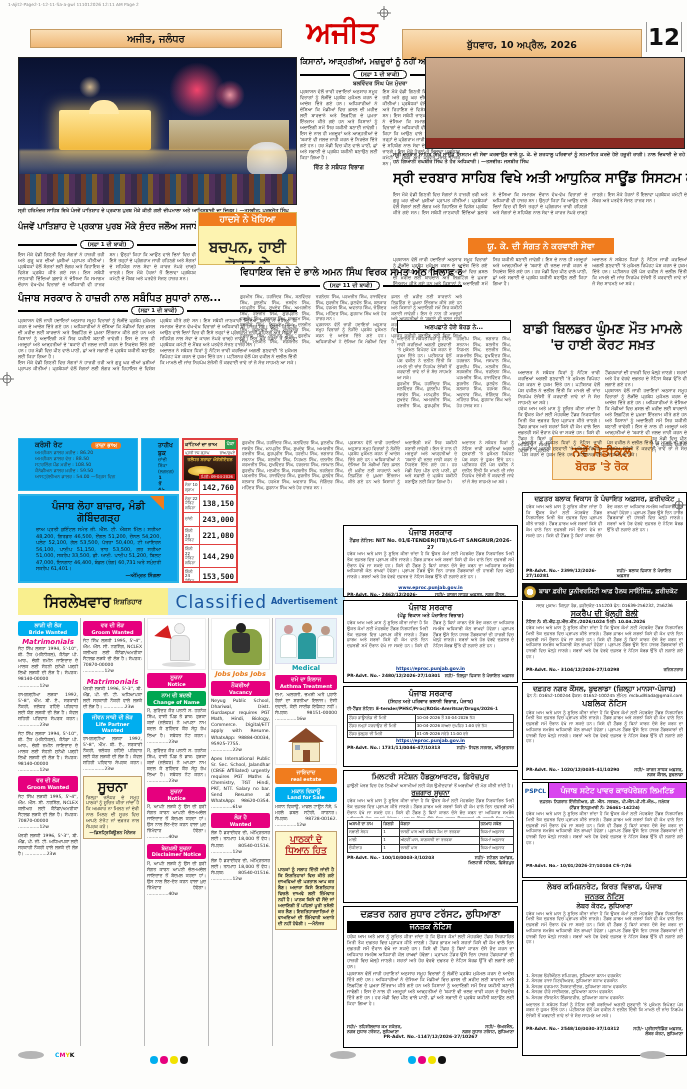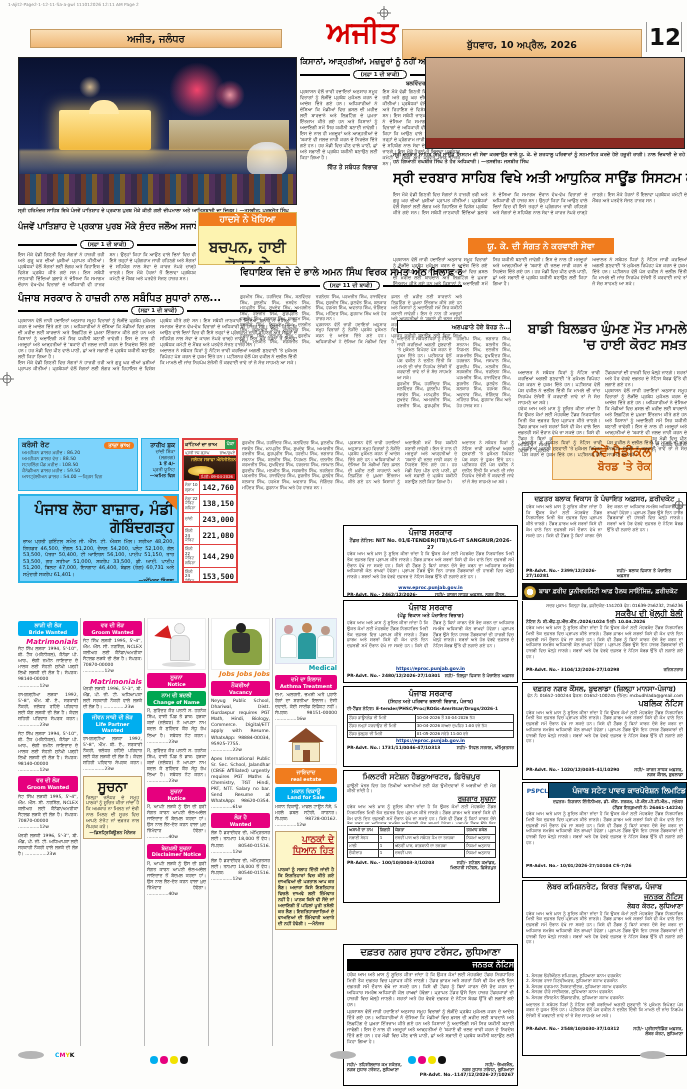--- a/index.html
+++ b/index.html
@@ -1,33 +1,33 @@
 <!DOCTYPE html>
 <html><head>
 <meta charset="utf-8">
 <style>
 *{margin:0;padding:0;box-sizing:border-box}
 html,body{width:687px;height:1089px}
 body{position:relative;background:#fdfdfb;font-family:"DejaVu Sans","Liberation Sans",sans-serif;color:#111;overflow:hidden}
 .abs{position:absolute}
 .just{text-align:justify}
 .b{font-weight:bold}
-.ctr{text-align:right}
+.ctr{text-align:center}
 .clip{overflow:hidden}
 .f4{font-size:4.3px;line-height:1.3}
 .f45{font-size:4.6px;line-height:1.3}
 .f5{font-size:5px;line-height:1.3}
 .cols2{column-count:2;column-gap:5px}
 .cols3{column-count:3;column-gap:5px}
 .bar{background:linear-gradient(#f9ddb4,#efb877);border:1px solid #c69b62;display:flex;align-items:center;justify-content:center}
 .tagrow{display:flex;align-items:center;gap:3px}
 .trule{height:2px;background:#000;flex:1}
 .pill{font-size:5.5px;font-weight:bold;border:1px solid #000;border-radius:7px;padding:0 6px;background:#fff;white-space:nowrap}
 .hl{font-weight:bold;color:#000;white-space:nowrap;overflow:hidden}
-.box-cyan{border:1.5px solid #2bb3e6;background:#7dd3fc;padding:2px 3px}
+.box-cyan{border:1.5px solid #2bb3e6;background:#0ea5e9;padding:2px 16px}
 .chip{color:#fff;text-align:center;font-weight:bold;font-size:5.5px;line-height:1.25;padding:1px 2px;border-radius:2px;margin:3px 0 2px}
 .chip .en{font-size:5px;font-weight:bold;display:block}
 .c-cyan{background:#00aeef}.c-mag{background:#e6007e}.c-green{background:#00a651}.c-orange{background:#f07c1e}
 .ad{font-size:4.5px;line-height:1.35;text-align:justify;margin-bottom:3px;color:#1a1a1a}
 .ncard{border:1px solid #000;background:#fff;padding:2px 3px;overflow:hidden}
 .nhead{text-align:center;font-weight:bold;font-size:8px;line-height:1.15}
 .nsub{text-align:center;font-size:5px;font-weight:bold}
 .nbody{font-size:4.4px;line-height:1.3;text-align:justify;margin-top:1px}
 .nfoot{display:flex;justify-content:space-between;font-size:4.4px;font-weight:bold;margin-top:2px}
 .weblink{font-size:4.5px;font-weight:bold;color:#103a8c;text-decoration:underline;text-align:center}
@@ -122,21 +122,21 @@
 <div class="abs box-cyan ctr clip" style="left:141px;top:438px;width:38px;height:53px">
   <div class="b" style="font-size:6px">ਤਾਰੀਖ ਬੁਕ</div>
   <div class="f45">ਚਾਂਦੀ ਸਿੱਕਾ</div>
   <div class="f45">(ਲਗਭਗ)</div>
   <div class="f45 b">1 ਤੋਂ 4/-</div>
   <div class="f45">ਪ੍ਰਤੀ ਯੂਨਿਟ</div>
   <div class="f45 b">—ਅਮਿਤ ਵਿਗ</div>
 </div>
 <div class="abs box-cyan clip" style="left:18px;top:494px;width:161px;height:89px;border-width:2px">
   <div style="position:relative">
-    <div class="b ctr" style="font-size:15px;padding:2px 0">ਪੰਜਾਬ ਲੋਹਾ ਬਾਜ਼ਾਰ, ਮੰਡੀ ਗੋਬਿੰਦਗੜ੍ਹ</div>
+    <div class="b ctr" style="font-size:10px;padding:2px 0">ਪੰਜਾਬ ਲੋਹਾ ਬਾਜ਼ਾਰ, ਮੰਡੀ ਗੋਬਿੰਦਗੜ੍ਹ</div>
     <div class="abs" style="right:-3px;top:-2px;width:0;height:0;border-top:14px solid #f07c1e;border-left:14px solid transparent"></div>
   </div>
   <div class="f5 just">ਭਾਅ ਪ੍ਰਤੀ ਕੁਇੰਟਲ ਸਮੇਤ ਜੀ. ਐੱਸ. ਟੀ. ਐਕਸ ਮਿੱਲ। ਸਰੀਆ 48,200, ਗਿਰਡਰ 46,500, ਏਂਗਲ 51,200, ਚੈਨਲ 54,200, ਪਲੇਟ 52,100, ਗੋਲ 53,500, ਪੱਤਰਾ 50,400, ਟੀ ਆਇਰਨ 56,100, ਪਾਈਪ 51,150, ਤਾਰ 53,500, ਗਰ ਸਰੀਆ 51,000, ਸਕਰੈਪ 33,500, ਡੀ. ਆਈ. ਪਾਈਪ 51,200, ਬਿਲਟ 47,000, ਇਨਗਾਟ 46,400, ਬੰਡਲ (ਰੰਗ) 60,731 ਅਤੇ ਸਮੁੰਦਰੀ ਸਕਰੈਪ 61,401।</div>
   <div class="f5 b" style="text-align:right">—ਅੰਮ੍ਰਿਤ ਸਿੰਗਲਾ</div>
 </div>
 
 <div class="abs clip" style="left:182px;top:438px;width:56px;height:145px;border:2px solid #e04040;background:#fff">
   <div style="display:flex;background:#fbe7c0;border-bottom:1px solid #e04040">
     <span class="b" style="font-size:5px;flex:1;padding:1px">ਕਾਂਟਿਆਂ ਦਾ ਭਾਅ</span>
     <span style="background:#2e9e4f;color:#fff;font-size:4.5px;font-weight:bold;padding:1px 2px">ਪੱਕਾ</span>
@@ -245,20 +245,28 @@
   <p>ਅਦਾਲਤ ਨੇ ਸਬੰਧਤ ਧਿਰਾਂ ਨੂੰ ਨੋਟਿਸ ਜਾਰੀ ਕਰਦਿਆਂ ਅਗਲੀ ਸੁਣਵਾਈ 'ਤੇ ਮੁਕੰਮਲ ਰਿਪੋਰਟ ਪੇਸ਼ ਕਰਨ ਦੇ ਹੁਕਮ ਦਿੱਤੇ ਹਨ। ਪਟੀਸ਼ਨਰ ਵੱਲੋਂ ਪੇਸ਼ ਵਕੀਲ ਨੇ ਦਲੀਲ ਦਿੱਤੀ ਕਿ ਮਾਮਲੇ ਦੀ ਜਾਂਚ ਨਿਰਪੱਖ ਏਜੰਸੀ ਤੋਂ ਕਰਵਾਈ ਜਾਵੇ ਤਾਂ ਜੋ ਸੱਚ ਸਾਹਮਣੇ ਆ ਸਕੇ।</p>
   <p>ਹਰੇਕ ਆਮ ਅਤੇ ਖ਼ਾਸ ਨੂੰ ਸੂਚਿਤ ਕੀਤਾ ਜਾਂਦਾ ਹੈ ਕਿ ਉਕਤ ਕੰਮਾਂ ਲਈ ਮੋਹਰਬੰਦ ਟੈਂਡਰ ਨਿਰਧਾਰਿਤ ਮਿਤੀ ਤੱਕ ਦਫ਼ਤਰ ਵਿਚ ਪ੍ਰਾਪਤ ਕੀਤੇ ਜਾਣਗੇ। ਟੈਂਡਰ ਫ਼ਾਰਮ ਅਤੇ ਸ਼ਰਤਾਂ ਕਿਸੇ ਵੀ ਕੰਮ ਵਾਲੇ ਦਿਨ ਦਫ਼ਤਰੀ ਸਮੇਂ ਦੌਰਾਨ ਵੇਖੇ ਜਾ ਸਕਦੇ ਹਨ। ਕਿਸੇ ਵੀ ਟੈਂਡਰ ਨੂੰ ਬਿਨਾਂ ਕਾਰਨ ਦੱਸੇ ਰੱਦ ਕਰਨ ਦਾ ਅਧਿਕਾਰ ਸਮਰੱਥ ਅਧਿਕਾਰੀ ਕੋਲ ਰਾਖਵਾਂ ਹੋਵੇਗਾ। ਪ੍ਰਾਪਤ ਟੈਂਡਰ ਉਸੇ ਦਿਨ ਹਾਜ਼ਰ ਟੈਂਡਰਕਾਰਾਂ ਦੀ ਹਾਜ਼ਰੀ ਵਿਚ ਖੋਲ੍ਹੇ ਜਾਣਗੇ। ਸ਼ਰਤਾਂ ਅਤੇ ਹੋਰ ਵੇਰਵੇ ਦਫ਼ਤਰ ਦੇ ਨੋਟਿਸ ਬੋਰਡ ਉੱਤੇ ਵੀ ਲਗਾਏ ਗਏ ਹਨ।</p>
   <p>ਪ੍ਰਸ਼ਾਸਨ ਵੱਲੋਂ ਜਾਰੀ ਹਦਾਇਤਾਂ ਅਨੁਸਾਰ ਸਮੂਹ ਵਿਭਾਗਾਂ ਨੂੰ ਲੋੜੀਂਦੇ ਪ੍ਰਬੰਧ ਮੁਕੰਮਲ ਕਰਨ ਦੇ ਆਦੇਸ਼ ਦਿੱਤੇ ਗਏ ਹਨ। ਅਧਿਕਾਰੀਆਂ ਨੇ ਦੱਸਿਆ ਕਿ ਮੰਡੀਆਂ ਵਿਚ ਫ਼ਸਲ ਦੀ ਖ਼ਰੀਦ ਲਈ ਬਾਰਦਾਨੇ ਅਤੇ ਲਿਫ਼ਟਿੰਗ ਦੇ ਪੁਖ਼ਤਾ ਇੰਤਜ਼ਾਮ ਕੀਤੇ ਗਏ ਹਨ ਅਤੇ ਕਿਸਾਨਾਂ ਨੂੰ ਅਦਾਇਗੀ ਸਮੇਂ ਸਿਰ ਯਕੀਨੀ ਬਣਾਈ ਜਾਵੇਗੀ। ਇਸ ਦੇ ਨਾਲ ਹੀ ਮਜ਼ਦੂਰਾਂ ਅਤੇ ਆੜ੍ਹਤੀਆਂ ਦੇ 'ਬਕਾਏ ਵੀ ਜਲਦ ਜਾਰੀ ਕਰਨ ਦੇ ਨਿਰਦੇਸ਼ ਦਿੱਤੇ ਗਏ ਹਨ। ਹਰ ਮੰਡੀ ਵਿਚ ਪੀਣ ਵਾਲੇ ਪਾਣੀ, ਛਾਂ ਅਤੇ ਸਫ਼ਾਈ ਦੇ ਪ੍ਰਬੰਧ ਯਕੀਨੀ ਬਣਾਉਣ ਲਈ ਕਿਹਾ ਗਿਆ ਹੈ।</p>
 </div>
 <div class="abs ctr" style="left:552px;top:436px;width:100px;height:44px;background:#fde8c0;border:1px solid #e0a050;display:flex;flex-direction:column;justify-content:center">
   <span class="b" style="font-size:13px;color:#c05000">ਨਵੇਂ ਮੈਡੀਕਲ</span>
   <span class="b" style="font-size:11px;color:#c05000">ਬੋਰਡ 'ਤੇ ਰੋਕ</span>
 </div>
 
 <div class="abs" style="left:18px;top:588px;width:327px;height:27px;display:flex">
+  <div style="flex:0 0 150px;background:#f9ef8e;display:flex;align-items:center;justify-content:center;gap:3px">
+    <span class="b" style="font-size:15px">ਸਿਰਲੇਖਵਾਰ</span>
+    <span class="b" style="font-size:7px">ਇਸ਼ਤਿਹਾਰ</span>
+  </div>
+  <div style="flex:1;background:#bfe4f5;display:flex;align-items:center;justify-content:center;gap:4px">
+    <span style="font-size:17px;color:#1a57a0;letter-spacing:1px">Classified</span>
+    <span class="b" style="font-size:8px;color:#1a57a0">Advertisement</span>
+  </div>
 </div>
 
 <div class="abs clip" style="left:18px;top:618px;width:327px;height:428px;display:flex">
 
   <div style="width:63px;border-right:1px solid #bbb;padding-right:2px">
     <div class="chip c-cyan"><span>ਲਾੜੀ ਦੀ ਲੋੜ</span><span class="en">Bride Wanted</span></div>
     <div class="b ctr" style="font-size:7px;color:#e6007e;font-style:italic">Matrimonials</div>
     <div class="ad">ਜੱਟ ਸਿੱਖ ਲੜਕਾ 1994, 5'-10'', ਬੀ. ਟੈੱਕ (ਮਕੈਨੀਕਲ), ਕੈਨੇਡਾ ਪੀ. ਆਰ., ਚੰਗੀ ਜ਼ਮੀਨ ਜਾਇਦਾਦ ਦੇ ਮਾਲਕ ਲਈ ਸੋਹਣੀ ਸੁਨੱਖੀ ਪੜ੍ਹੀ ਲਿਖੀ ਲੜਕੀ ਦੀ ਲੋੜ ਹੈ। ਸੰਪਰਕ: 98140-00000 ...............12w</div>
     <div class="ad">ਰਾਮਗੜ੍ਹੀਆ ਲੜਕਾ 1992, 5'-8'', ਐੱਮ. ਬੀ. ਏ., ਸਰਕਾਰੀ ਨੌਕਰੀ, ਜਲੰਧਰ ਰਹਿੰਦੇ ਪਰਿਵਾਰ ਲਈ ਯੋਗ ਲੜਕੀ ਦੀ ਲੋੜ ਹੈ। ਕੇਵਲ ਸ਼ਹਿਰੀ ਪਰਿਵਾਰ ਸੰਪਰਕ ਕਰਨ। ...............23w</div>
     <div class="ad">ਜੱਟ ਸਿੱਖ ਲੜਕਾ 1994, 5'-10'', ਬੀ. ਟੈੱਕ (ਮਕੈਨੀਕਲ), ਕੈਨੇਡਾ ਪੀ. ਆਰ., ਚੰਗੀ ਜ਼ਮੀਨ ਜਾਇਦਾਦ ਦੇ ਮਾਲਕ ਲਈ ਸੋਹਣੀ ਸੁਨੱਖੀ ਪੜ੍ਹੀ ਲਿਖੀ ਲੜਕੀ ਦੀ ਲੋੜ ਹੈ। ਸੰਪਰਕ: 98140-00000 ...............12w</div>
@@ -384,21 +392,21 @@
         </tr>
   </tbody>
     </table>
   <div class="weblink">https://eproc.punjab.gov.in</div>
   <div class="nfoot">
       <span>PR-Advt. No.: 1731/11/0046-47/10313</span>
       <span>ਸਹੀ/- ਸਿਵਲ ਸਰਜਨ, ਅੰਮ੍ਰਿਤਸਰ</span>
     </div>
 </div>
 
-<div class="abs ncard" style="left:343px;top:770px;width:157px;height:133px">
+<div class="abs ncard" style="left:343px;top:770px;width:175px;height:133px">
   <div class="nhead" style="font-size:7.5px">ਮਿਲਟਰੀ ਸਟੇਸ਼ਨ ਹੈੱਡਕੁਆਰਟਰ, ਫ਼ਿਰੋਜ਼ਪੁਰ</div>
   <div class="nbody ctr">ਛਾਉਣੀ ਖੇਤਰ ਵਿਚ ਹੇਠ ਲਿਖੀਆਂ ਅਸਾਮੀਆਂ ਲਈ ਯੋਗ ਉਮੀਦਵਾਰਾਂ ਤੋਂ ਅਰਜ਼ੀਆਂ ਦੀ ਮੰਗ ਕੀਤੀ ਜਾਂਦੀ ਹੈ।</div>
   <div class="ctr b" style="font-size:7px;text-decoration:underline;margin:1px 0">ਰੁਜ਼ਗਾਰ ਸੂਚਨਾ</div>
   <div class="nbody clip" style="height:20px">ਹਰੇਕ ਆਮ ਅਤੇ ਖ਼ਾਸ ਨੂੰ ਸੂਚਿਤ ਕੀਤਾ ਜਾਂਦਾ ਹੈ ਕਿ ਉਕਤ ਕੰਮਾਂ ਲਈ ਮੋਹਰਬੰਦ ਟੈਂਡਰ ਨਿਰਧਾਰਿਤ ਮਿਤੀ ਤੱਕ ਦਫ਼ਤਰ ਵਿਚ ਪ੍ਰਾਪਤ ਕੀਤੇ ਜਾਣਗੇ। ਟੈਂਡਰ ਫ਼ਾਰਮ ਅਤੇ ਸ਼ਰਤਾਂ ਕਿਸੇ ਵੀ ਕੰਮ ਵਾਲੇ ਦਿਨ ਦਫ਼ਤਰੀ ਸਮੇਂ ਦੌਰਾਨ ਵੇਖੇ ਜਾ ਸਕਦੇ ਹਨ। ਕਿਸੇ ਵੀ ਟੈਂਡਰ ਨੂੰ ਬਿਨਾਂ ਕਾਰਨ ਦੱਸੇ ਰੱਦ ਕਰਨ ਦਾ ਅਧਿਕਾਰ ਸਮਰੱਥ ਅਧਿਕਾਰੀ ਕੋਲ ਰਾਖਵਾਂ ਹੋਵੇਗਾ। ਪ੍ਰਾਪਤ ਟੈਂਡਰ ਉਸੇ ਦਿਨ ਹਾਜ਼ਰ ਟੈਂਡਰਕਾਰਾਂ ਦੀ ਹਾਜ਼ਰੀ ਵਿਚ ਖੋਲ੍ਹੇ ਜਾਣਗੇ। ਸ਼ਰਤਾਂ ਅਤੇ ਹੋਰ ਵੇਰਵੇ ਦਫ਼ਤਰ ਦੇ ਨੋਟਿਸ ਬੋਰਡ ਉੱਤੇ ਵੀ ਲਗਾਏ ਗਏ ਹਨ।</div>
   <table class="mtbl">
     <tbody>
         <tr>
       <th>ਅਸਾਮੀ ਦਾ ਨਾਮ</th>
           <th>ਗਿਣਤੀ</th>
           <th>ਯੋਗਤਾ</th>
@@ -423,21 +431,21 @@
           <td>ਨਿਯਮਾਂ ਅਨੁਸਾਰ</td>
         </tr>
   </tbody>
     </table>
   <div class="nfoot">
     <span>PR-Advt. No.- 100/10/0003-3/10203</span>
     <span style="text-align:right"><span>ਸਹੀ/- ਸਟੇਸ਼ਨ ਕਮਾਂਡਰ,</span><br><span>ਮਿਲਟਰੀ ਸਟੇਸ਼ਨ, ਫ਼ਿਰੋਜ਼ਪੁਰ</span></span>
   </div>
 </div>
 
-<div class="abs ncard" style="left:343px;top:944px;width:175px;height:142px">
+<div class="abs ncard" style="left:343px;top:906px;width:175px;height:142px">
   <div class="nhead" style="font-size:9.5px">ਦਫ਼ਤਰ ਨਗਰ ਸੁਧਾਰ ਟਰੱਸਟ, ਲੁਧਿਆਣਾ</div>
   <div class="ctr b" style="background:#000;color:#fff;font-size:8px;margin:1px 0;padding:1px 0">ਜਨਤਕ ਨੋਟਿਸ</div>
   <div class="nbody clip" style="height:88px;font-size:4.7px">
     <p>ਹਰੇਕ ਆਮ ਅਤੇ ਖ਼ਾਸ ਨੂੰ ਸੂਚਿਤ ਕੀਤਾ ਜਾਂਦਾ ਹੈ ਕਿ ਉਕਤ ਕੰਮਾਂ ਲਈ ਮੋਹਰਬੰਦ ਟੈਂਡਰ ਨਿਰਧਾਰਿਤ ਮਿਤੀ ਤੱਕ ਦਫ਼ਤਰ ਵਿਚ ਪ੍ਰਾਪਤ ਕੀਤੇ ਜਾਣਗੇ। ਟੈਂਡਰ ਫ਼ਾਰਮ ਅਤੇ ਸ਼ਰਤਾਂ ਕਿਸੇ ਵੀ ਕੰਮ ਵਾਲੇ ਦਿਨ ਦਫ਼ਤਰੀ ਸਮੇਂ ਦੌਰਾਨ ਵੇਖੇ ਜਾ ਸਕਦੇ ਹਨ। ਕਿਸੇ ਵੀ ਟੈਂਡਰ ਨੂੰ ਬਿਨਾਂ ਕਾਰਨ ਦੱਸੇ ਰੱਦ ਕਰਨ ਦਾ ਅਧਿਕਾਰ ਸਮਰੱਥ ਅਧਿਕਾਰੀ ਕੋਲ ਰਾਖਵਾਂ ਹੋਵੇਗਾ। ਪ੍ਰਾਪਤ ਟੈਂਡਰ ਉਸੇ ਦਿਨ ਹਾਜ਼ਰ ਟੈਂਡਰਕਾਰਾਂ ਦੀ ਹਾਜ਼ਰੀ ਵਿਚ ਖੋਲ੍ਹੇ ਜਾਣਗੇ। ਸ਼ਰਤਾਂ ਅਤੇ ਹੋਰ ਵੇਰਵੇ ਦਫ਼ਤਰ ਦੇ ਨੋਟਿਸ ਬੋਰਡ ਉੱਤੇ ਵੀ ਲਗਾਏ ਗਏ ਹਨ।</p>
     <p>ਪ੍ਰਸ਼ਾਸਨ ਵੱਲੋਂ ਜਾਰੀ ਹਦਾਇਤਾਂ ਅਨੁਸਾਰ ਸਮੂਹ ਵਿਭਾਗਾਂ ਨੂੰ ਲੋੜੀਂਦੇ ਪ੍ਰਬੰਧ ਮੁਕੰਮਲ ਕਰਨ ਦੇ ਆਦੇਸ਼ ਦਿੱਤੇ ਗਏ ਹਨ। ਅਧਿਕਾਰੀਆਂ ਨੇ ਦੱਸਿਆ ਕਿ ਮੰਡੀਆਂ ਵਿਚ ਫ਼ਸਲ ਦੀ ਖ਼ਰੀਦ ਲਈ ਬਾਰਦਾਨੇ ਅਤੇ ਲਿਫ਼ਟਿੰਗ ਦੇ ਪੁਖ਼ਤਾ ਇੰਤਜ਼ਾਮ ਕੀਤੇ ਗਏ ਹਨ ਅਤੇ ਕਿਸਾਨਾਂ ਨੂੰ ਅਦਾਇਗੀ ਸਮੇਂ ਸਿਰ ਯਕੀਨੀ ਬਣਾਈ ਜਾਵੇਗੀ। ਇਸ ਦੇ ਨਾਲ ਹੀ ਮਜ਼ਦੂਰਾਂ ਅਤੇ ਆੜ੍ਹਤੀਆਂ ਦੇ 'ਬਕਾਏ ਵੀ ਜਲਦ ਜਾਰੀ ਕਰਨ ਦੇ ਨਿਰਦੇਸ਼ ਦਿੱਤੇ ਗਏ ਹਨ। ਹਰ ਮੰਡੀ ਵਿਚ ਪੀਣ ਵਾਲੇ ਪਾਣੀ, ਛਾਂ ਅਤੇ ਸਫ਼ਾਈ ਦੇ ਪ੍ਰਬੰਧ ਯਕੀਨੀ ਬਣਾਉਣ ਲਈ ਕਿਹਾ ਗਿਆ ਹੈ।</p>
   </div>
   <div class="nfoot">
     <span><span>ਸਹੀ/- ਤਹਿਸੀਲਦਾਰ ਕਮ ਸਕੱਤਰ,</span><br><span>ਨਗਰ ਸੁਧਾਰ ਟਰੱਸਟ, ਲੁਧਿਆਣਾ</span></span>
     <span style="text-align:right"><span>ਸਹੀ/- ਚੇਅਰਮੈਨ,</span><br><span>ਨਗਰ ਸੁਧਾਰ ਟਰੱਸਟ, ਲੁਧਿਆਣਾ</span></span>
   </div>
@@ -479,21 +487,21 @@
   <div class="nbody clip" style="height:55px">ਹਰੇਕ ਆਮ ਅਤੇ ਖ਼ਾਸ ਨੂੰ ਸੂਚਿਤ ਕੀਤਾ ਜਾਂਦਾ ਹੈ ਕਿ ਉਕਤ ਕੰਮਾਂ ਲਈ ਮੋਹਰਬੰਦ ਟੈਂਡਰ ਨਿਰਧਾਰਿਤ ਮਿਤੀ ਤੱਕ ਦਫ਼ਤਰ ਵਿਚ ਪ੍ਰਾਪਤ ਕੀਤੇ ਜਾਣਗੇ। ਟੈਂਡਰ ਫ਼ਾਰਮ ਅਤੇ ਸ਼ਰਤਾਂ ਕਿਸੇ ਵੀ ਕੰਮ ਵਾਲੇ ਦਿਨ ਦਫ਼ਤਰੀ ਸਮੇਂ ਦੌਰਾਨ ਵੇਖੇ ਜਾ ਸਕਦੇ ਹਨ। ਕਿਸੇ ਵੀ ਟੈਂਡਰ ਨੂੰ ਬਿਨਾਂ ਕਾਰਨ ਦੱਸੇ ਰੱਦ ਕਰਨ ਦਾ ਅਧਿਕਾਰ ਸਮਰੱਥ ਅਧਿਕਾਰੀ ਕੋਲ ਰਾਖਵਾਂ ਹੋਵੇਗਾ। ਪ੍ਰਾਪਤ ਟੈਂਡਰ ਉਸੇ ਦਿਨ ਹਾਜ਼ਰ ਟੈਂਡਰਕਾਰਾਂ ਦੀ ਹਾਜ਼ਰੀ ਵਿਚ ਖੋਲ੍ਹੇ ਜਾਣਗੇ। ਸ਼ਰਤਾਂ ਅਤੇ ਹੋਰ ਵੇਰਵੇ ਦਫ਼ਤਰ ਦੇ ਨੋਟਿਸ ਬੋਰਡ ਉੱਤੇ ਵੀ ਲਗਾਏ ਗਏ ਹਨ।</div>
   <div class="nfoot">
     <span>PR-Advt. No.- 1020/12/0035-41/10290</span>
     <span style="text-align:right"><span>ਸਹੀ/- ਕਾਰਜ ਸਾਧਕ ਅਫ਼ਸਰ,</span><br><span>ਨਗਰ ਕੌਂਸਲ, ਬੁਢਲਾਡਾ</span></span>
   </div>
 </div>
 
 <div class="abs ncard" style="left:522px;top:782px;width:165px;height:96px;padding:0">
   <div style="display:flex;align-items:stretch">
     <span class="ctr" style="flex:0 0 26px;background:#fff;border-right:1px solid #000;color:#1a57a0;font-size:6px;font-weight:bold;line-height:15px">PSPCL</span>
-    <span class="b ctr" style="flex:1;background:#0c4a6e;color:#fff;font-size:7.5px;line-height:15px">ਪੰਜਾਬ ਸਟੇਟ ਪਾਵਰ ਕਾਰਪੋਰੇਸ਼ਨ ਲਿਮਟਿਡ</span>
+    <span class="b ctr" style="flex:1;background:#d946ef;color:#fff;font-size:7.5px;line-height:15px">ਪੰਜਾਬ ਸਟੇਟ ਪਾਵਰ ਕਾਰਪੋਰੇਸ਼ਨ ਲਿਮਟਿਡ</span>
   </div>
   <div style="padding:1px 3px">
     <div class="f4 ctr b">ਦਫ਼ਤਰ: ਨਿਗਰਾਨ ਇੰਜੀਨੀਅਰ, ਡੀ. ਐੱਸ. ਸਰਕਲ, ਪੀ.ਐੱਸ.ਪੀ.ਸੀ.ਐੱਲ., ਜਲੰਧਰ</div>
     <div class="f4 ctr b">(ਟੈਂਡਰ ਇਨਕੁਆਰੀ ਨੰ: 26461-14224)</div>
     <div class="nbody clip" style="height:52px">ਹਰੇਕ ਆਮ ਅਤੇ ਖ਼ਾਸ ਨੂੰ ਸੂਚਿਤ ਕੀਤਾ ਜਾਂਦਾ ਹੈ ਕਿ ਉਕਤ ਕੰਮਾਂ ਲਈ ਮੋਹਰਬੰਦ ਟੈਂਡਰ ਨਿਰਧਾਰਿਤ ਮਿਤੀ ਤੱਕ ਦਫ਼ਤਰ ਵਿਚ ਪ੍ਰਾਪਤ ਕੀਤੇ ਜਾਣਗੇ। ਟੈਂਡਰ ਫ਼ਾਰਮ ਅਤੇ ਸ਼ਰਤਾਂ ਕਿਸੇ ਵੀ ਕੰਮ ਵਾਲੇ ਦਿਨ ਦਫ਼ਤਰੀ ਸਮੇਂ ਦੌਰਾਨ ਵੇਖੇ ਜਾ ਸਕਦੇ ਹਨ। ਕਿਸੇ ਵੀ ਟੈਂਡਰ ਨੂੰ ਬਿਨਾਂ ਕਾਰਨ ਦੱਸੇ ਰੱਦ ਕਰਨ ਦਾ ਅਧਿਕਾਰ ਸਮਰੱਥ ਅਧਿਕਾਰੀ ਕੋਲ ਰਾਖਵਾਂ ਹੋਵੇਗਾ। ਪ੍ਰਾਪਤ ਟੈਂਡਰ ਉਸੇ ਦਿਨ ਹਾਜ਼ਰ ਟੈਂਡਰਕਾਰਾਂ ਦੀ ਹਾਜ਼ਰੀ ਵਿਚ ਖੋਲ੍ਹੇ ਜਾਣਗੇ। ਸ਼ਰਤਾਂ ਅਤੇ ਹੋਰ ਵੇਰਵੇ ਦਫ਼ਤਰ ਦੇ ਨੋਟਿਸ ਬੋਰਡ ਉੱਤੇ ਵੀ ਲਗਾਏ ਗਏ ਹਨ।</div>
     <div class="f4 b">PR-Advt. No.- 10/01/2026-27/10104   CS-7/26</div>
   </div>
 </div>
 
 <div class="abs ncard" style="left:522px;top:880px;width:165px;height:176px">

